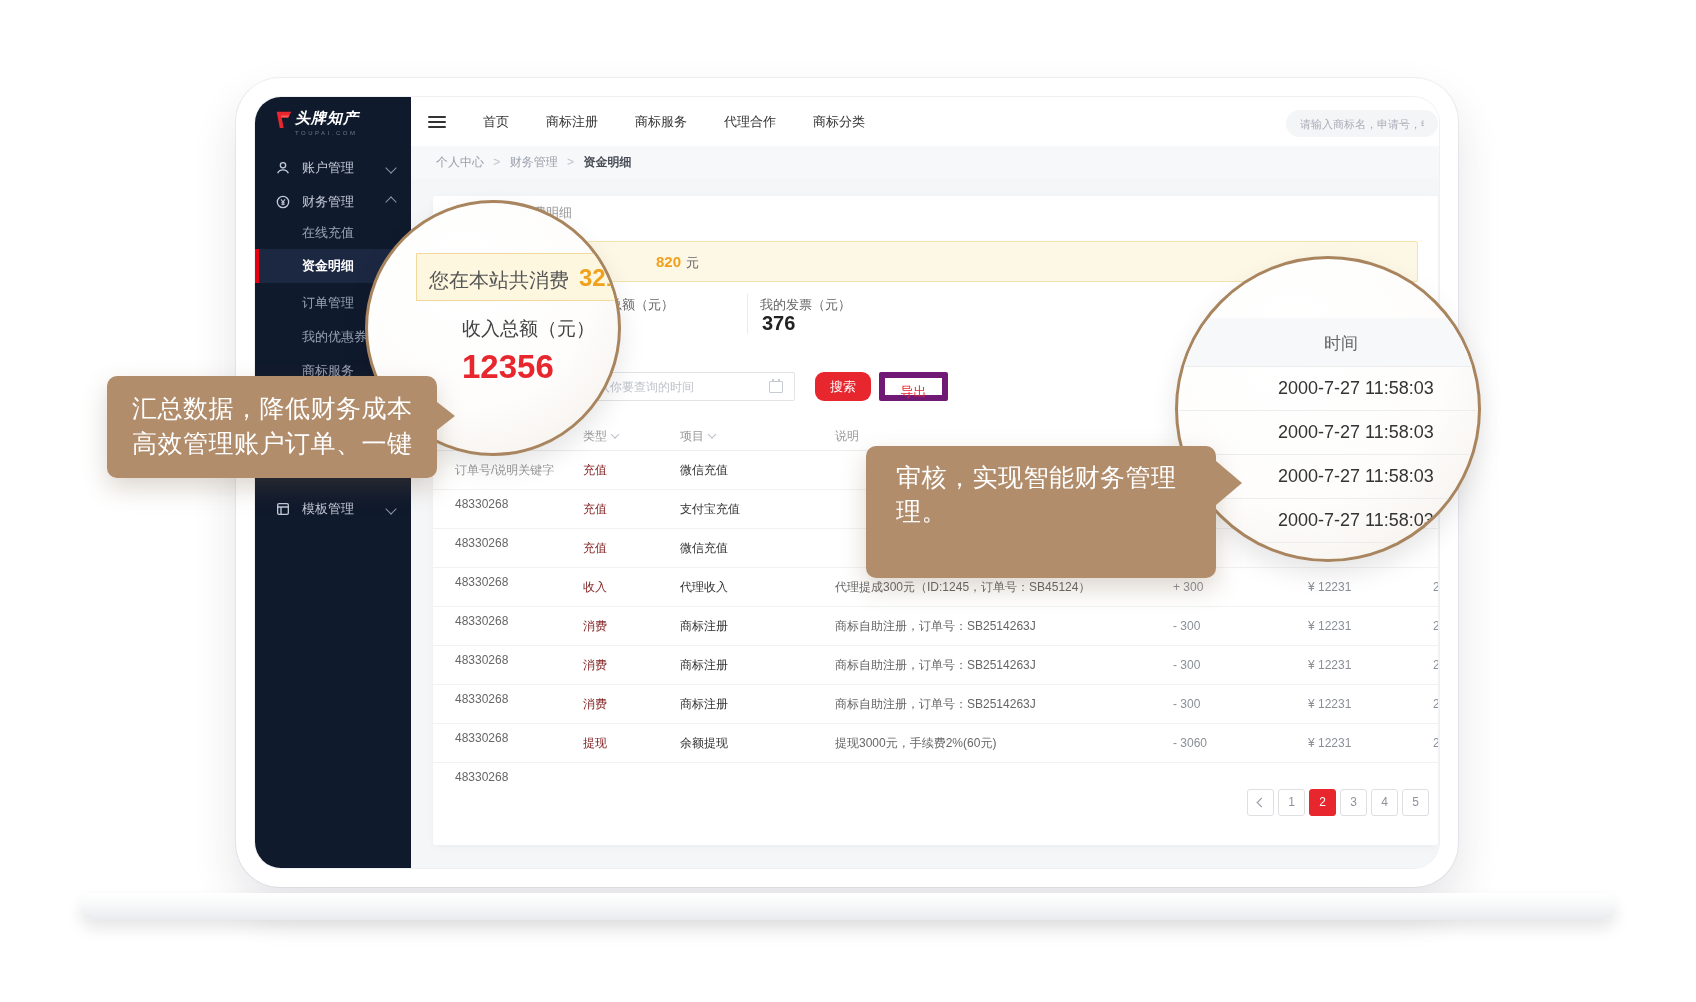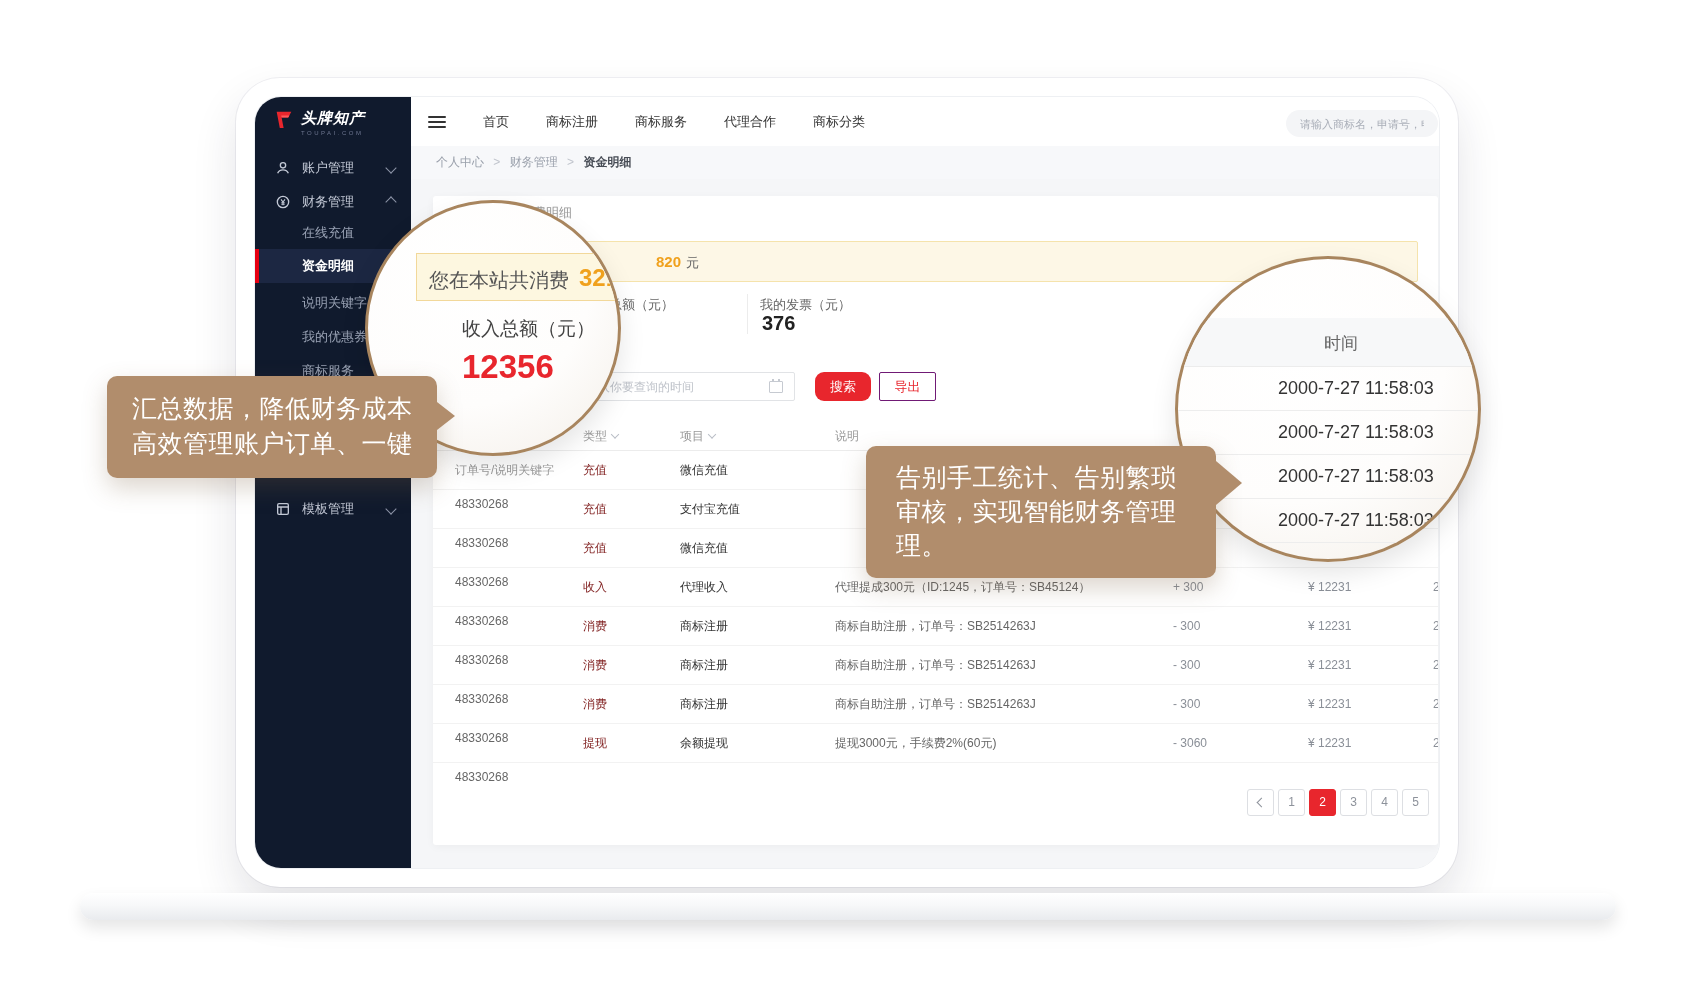--- a/index.html
+++ b/index.html
@@ -11,21 +11,21 @@
           box-shadow:0 22px 45px rgba(30,35,60,.12), 0 0 0 1px #f1f1f4;}
   .base{position:absolute;left:80px;top:893px;width:1536px;height:27px;border-radius:14px;
         background:linear-gradient(180deg,#ffffff 0%,#f7f8f9 45%,#e9ebee 100%);
         box-shadow:0 8px 16px rgba(0,0,0,.10);}
   .app{position:absolute;left:19px;top:19px;right:19px;bottom:19px;border-radius:26px;overflow:hidden;
        display:flex;background:#fff;box-shadow:0 0 0 1px #eef0f3;}
 
   
   .sidebar{position:relative;width:156px;flex:0 0 156px;background:#101a2d;}
   .logo{position:absolute;left:18px;top:12px;display:flex;align-items:flex-start;}
-  .logo-txt{margin-left:6px;}
+  .logo-txt{margin-left:0;}
   .logo-title{color:#fff;font-size:15px;font-weight:bold;font-style:italic;letter-spacing:1px;}
   .logo-sub{color:#6d7690;font-size:6px;letter-spacing:2.5px;margin-top:2px;}
   .s-item{position:absolute;left:0;width:156px;height:24px;display:flex;align-items:center;color:#c3c9d6;font-size:13px;cursor:pointer;}
   .s-item .ico{position:absolute;left:20px;width:16px;height:16px;}
   .s-item .lbl{position:absolute;left:47px;white-space:nowrap;}
   .s-item .chev{position:absolute;right:16px;}
   .s-sub{color:#9aa3b5;}
   .s-active{height:34px;background:#1c2742;}
   .s-active .lbl{color:#ffffff;font-weight:bold;}
   .s-active::before{content:"";position:absolute;left:0;top:0;width:4px;height:34px;background:#e60012;}
@@ -68,21 +68,21 @@
   .balance-lbl{left:327px;}
   .balance-val{left:329px;color:#222;font-size:20px;}
   .date-input{position:absolute;left:140px;top:176px;width:222px;height:29px;border:1px solid #e1e3e6;border-radius:2px;
               font-size:12px;color:#666;padding:0 30px 0 12px;box-sizing:border-box;outline:none;background:#fff;}
   .date-input::placeholder{color:#bfc3ca;}
   .cal-ico{position:absolute;left:336px;top:185px;width:12px;height:10px;border:1px solid #c6cad1;border-radius:1px;}
   .cal-ico::before{content:"";position:absolute;left:2px;top:-3px;width:2px;height:3px;background:#c6cad1;}
   .cal-ico::after{content:"";position:absolute;right:2px;top:-3px;width:2px;height:3px;background:#c6cad1;}
   .btn{position:absolute;top:176px;height:29px;font-size:13px;border-radius:2px;text-align:center;line-height:29px;cursor:pointer;}
   .btn-search{left:382px;width:56px;background:#e8262d;color:#fff;border-radius:9px;}
-  .btn-export{left:446px;width:57px;background:#fff;color:#e8262d;border:1px solid #701a75;box-sizing:border-box;line-height:27px;}
+  .btn-export{left:446px;width:69px;background:#fff;color:#e8262d;border:6px solid #701a75;box-sizing:border-box;line-height:27px;}
 
   
   .thead{position:absolute;left:0;top:225px;width:1005px;height:29px;border-bottom:1px solid #ececec;}
   .thead .tc{color:#999;}
   .trow{position:absolute;left:0;width:1005px;height:39px;border-bottom:1px solid #f2f2f2;}
   .tc{position:absolute;top:50%;transform:translateY(-50%);font-size:12px;white-space:nowrap;}
   .c1{left:22px;color:#666;margin-top:34px;}
   .c2{left:150px;color:#7f1d1d;}
   .c3{left:247px;color:#333;}
   .c4{left:402px;color:#666;}
@@ -161,21 +161,21 @@
           <span class="chev chevron chev-up"></span>
         </div>
 
         <div class="s-item s-sub" style="top:124px;">
           <span class="lbl">在线充值</span>
         </div>
         <div class="s-item s-sub s-active" style="top:152px;">
           <span class="lbl">资金明细</span>
         </div>
         <div class="s-item s-sub" style="top:194px;">
-          <span class="lbl">说明关键字</span>
+          <span class="lbl">订单管理</span>
         </div>
         <div class="s-item s-sub" style="top:228px;padding-left:44px;">
           <span class="lbl">我的优惠券</span>
         </div>
         <div class="s-item s-sub" style="top:262px;">
           <span class="lbl">商标服务</span>
         </div>
 
         <div class="s-item" style="top:400px;">
           <svg class="ico" viewBox="0 0 24 24">
@@ -358,18 +358,17 @@
         <span>2000-7-27  11:58:03</span>
       </div>
   </div>
 
   <div class="tip tip-left">
     <div>汇总数据，降低财务成本</div>
     <div>高效管理账户订单、一键</div>
   </div>
 
   <div class="tip tip-right">
-    <div>告别手工统计、告别繁琐</div>
     <div>审核，实现智能财务管理</div>
     <div>理。</div>
   </div>
 
 </div>
 
 </body></html>

